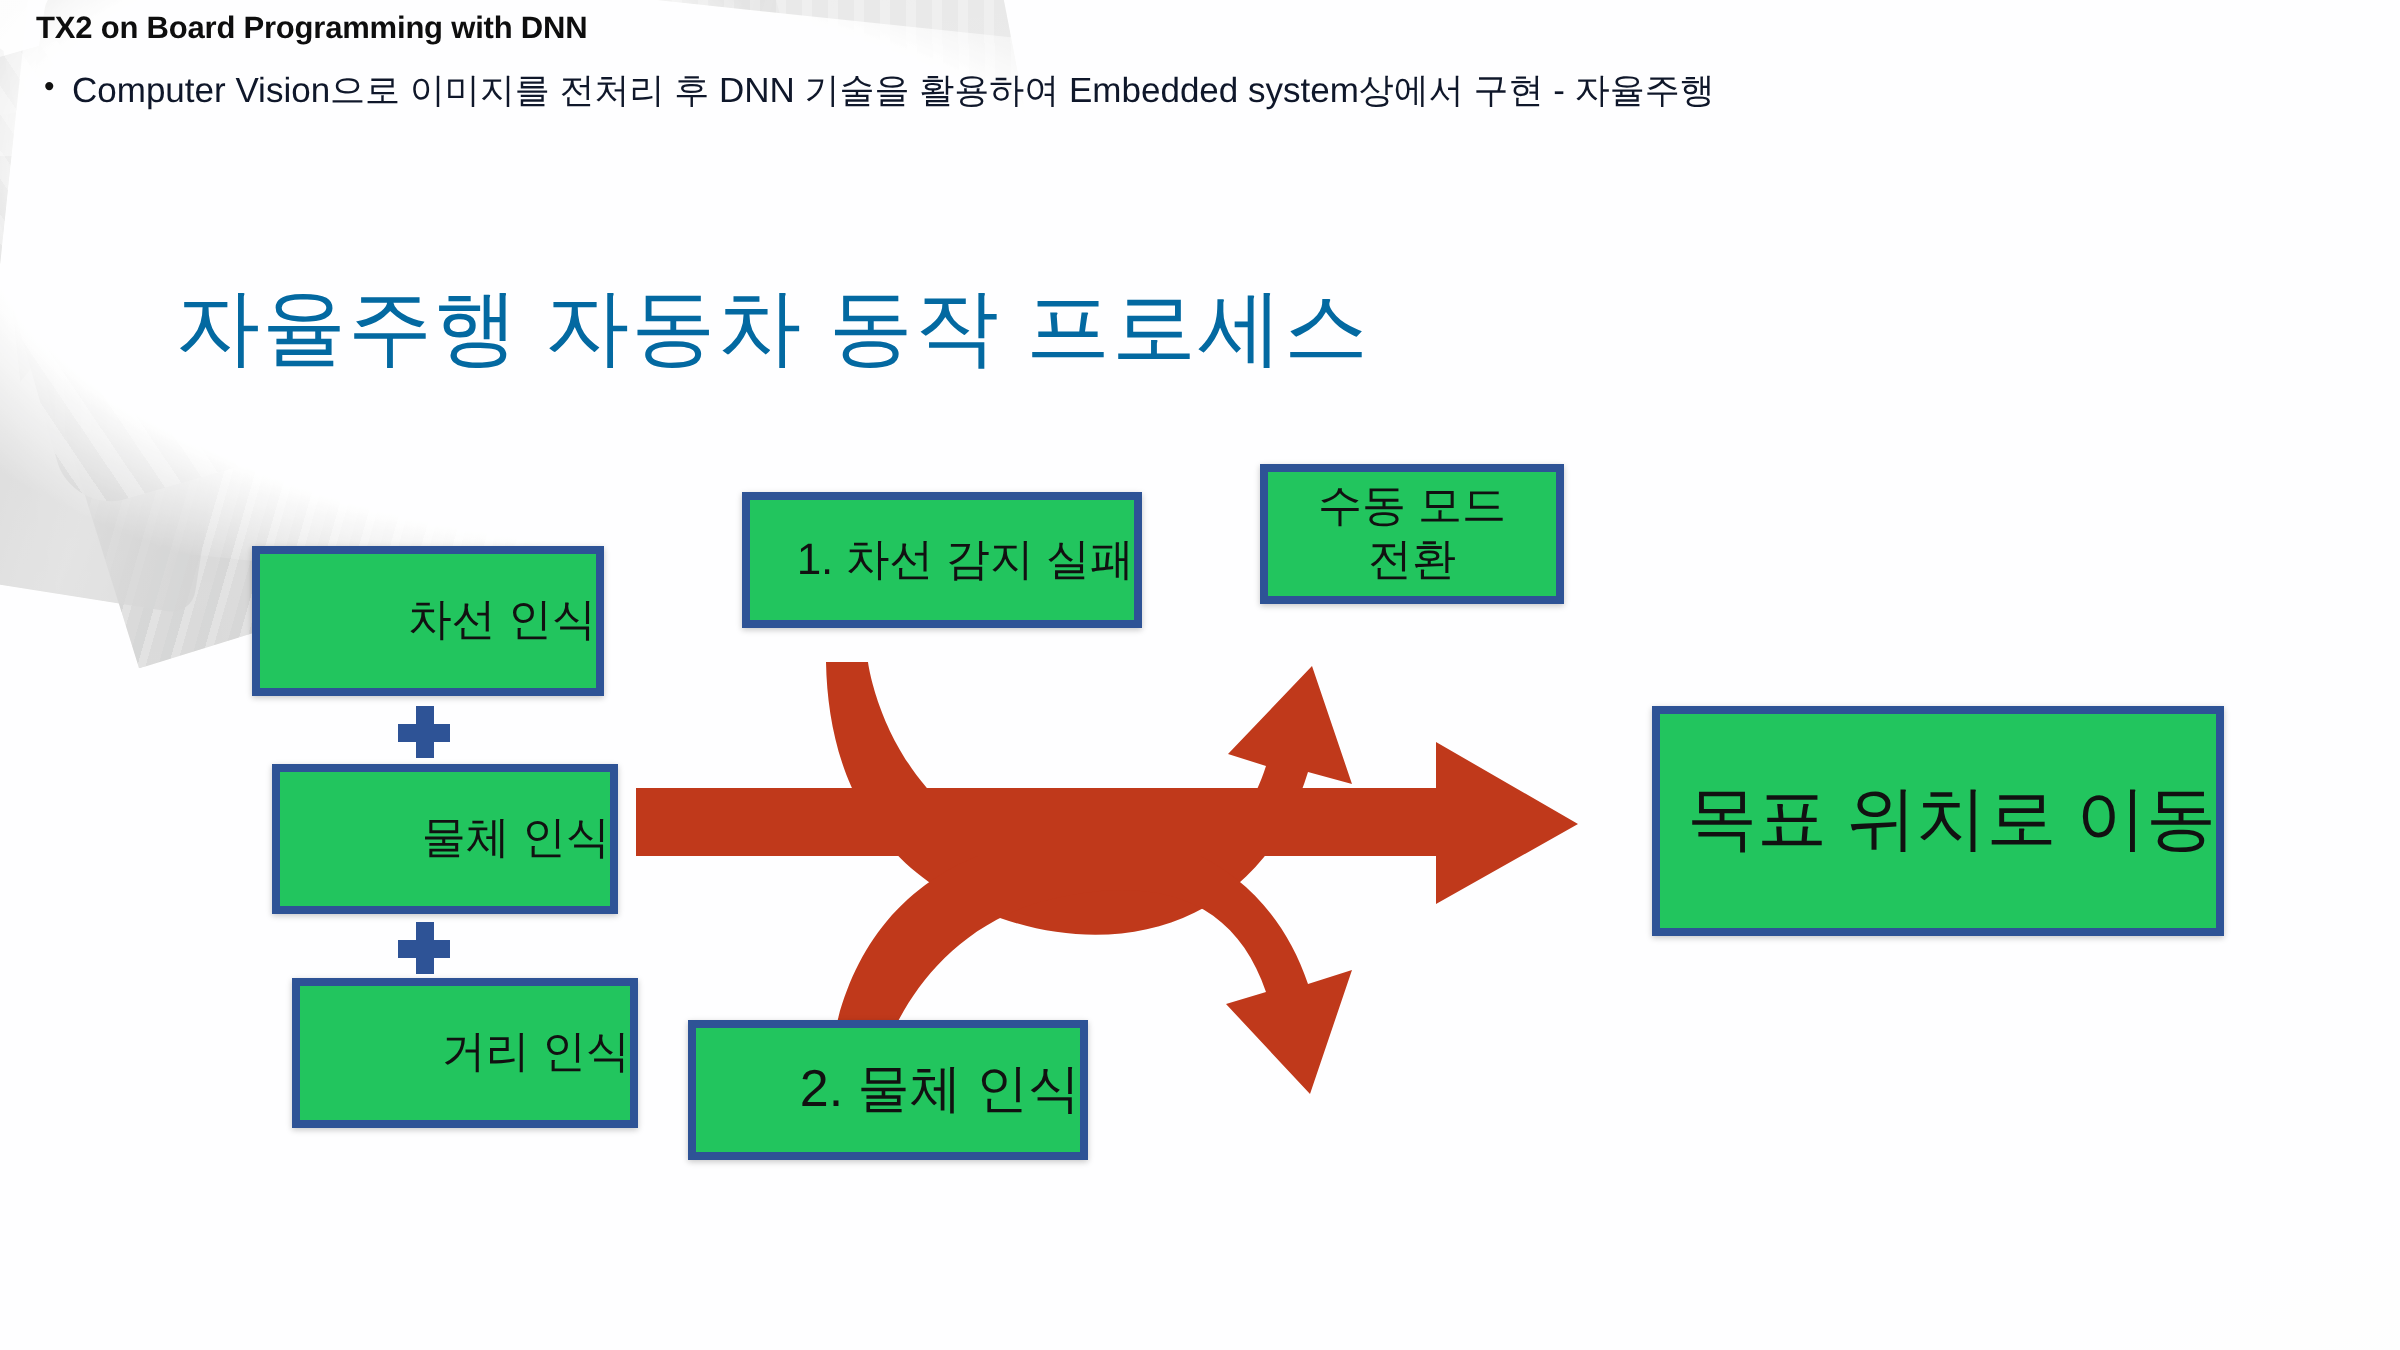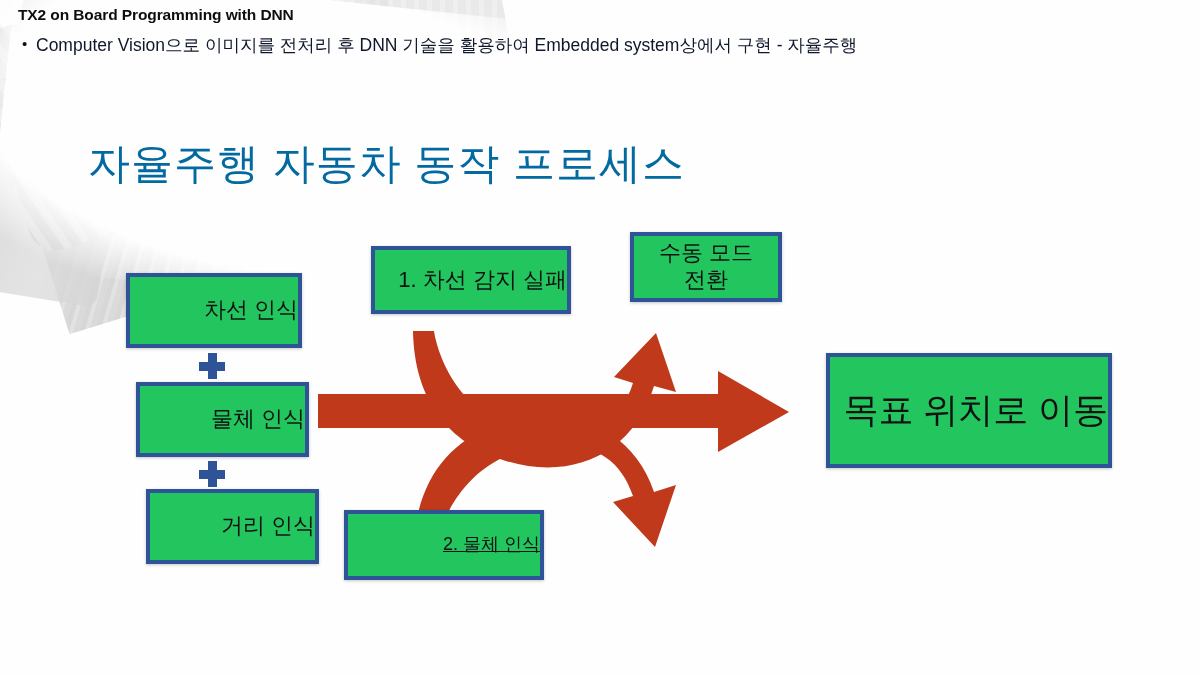--- a/index.html
+++ b/index.html
@@ -167,21 +167,21 @@
     box-shadow: 0 1px 3px rgba(0,0,0,.22);
   }
 
   #box-lane      { left: 126px; top: 273px; width: 176px; height: 75px;  font-size: 22px; }
   #box-object    { left: 126px; top: 382px; width: 173px; height: 75px;  font-size: 22px; margin-left: 10px; }
   #box-distance  { left: 126px; top: 489px; width: 173px; height: 75px;  font-size: 22px; margin-left: 20px; }
 
   #box-step1     { left: 371px; top: 246px; width: 200px; height: 68px;  font-size: 22px; }
   #box-manual    { left: 630px; top: 232px; width: 152px; height: 70px;  font-size: 22px; padding: 0 12px; }
   #box-goal      { left: 826px; top: 353px; width: 286px; height: 115px; font-size: 35px; }
-  #box-step2     { left: 344px; top: 510px; width: 200px; height: 70px;  font-size: 18px; text-decoration: underline; }
+  #box-step2     { left: 344px; top: 510px; width: 200px; height: 70px;  font-size: 26px; }
   #box-slow      { left: 604px; top: 510px; width: 196px; height: 70px;  font-size: 22px; }
 
   .plus {
     position: absolute; width: 26px; height: 26px;
     color: #2E5396;
   }
   .plus::before, .plus::after {
     content: ""; position: absolute; background: #2E5396;
   }
   .plus::before { left: 9px; top: 0;  width: 9px; height: 26px; }

